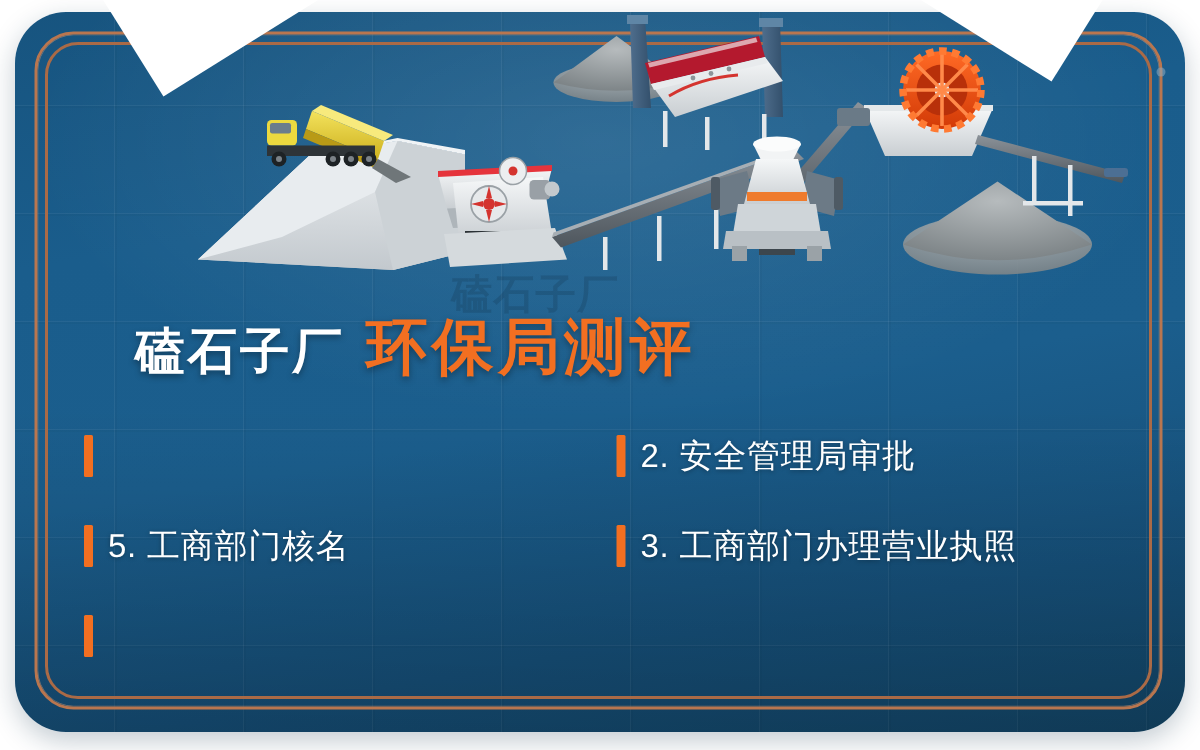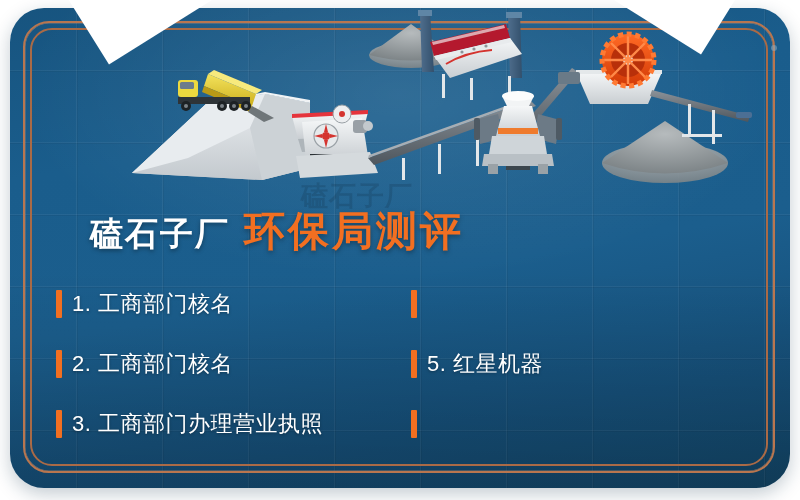--- a/index.html
+++ b/index.html
@@ -412,37 +412,33 @@
 
     <div class="content">
 
       <div class="headline">
         <span class="t-white">磕石子厂</span>
         <span class="t-orange">环保局测评</span>
       </div>
 
       <div class="list-grid">
 
-        <div class="li">
-          <span class="bar"></span>
-          <span class="txt"><span>1.</span> <span>工商部门核名</span></span>
-        </div>
 
         <div class="li">
           <span class="bar"></span>
         </div>
 
         <div class="li">
           <span class="bar"></span>
-          <span class="txt"><span>2.</span> <span>工商部门核名</span></span>
+          <span class="txt"><span>2.</span> <span>安全管理局审批</span></span>
         </div>
 
         <div class="li">
           <span class="bar"></span>
-          <span class="txt"><span>5.</span> <span>红星机器</span></span>
+          <span class="txt"><span>5.</span> <span>工商部门核名</span></span>
         </div>
 
         <div class="li">
           <span class="bar"></span>
           <span class="txt"><span>3.</span> <span>工商部门办理营业执照</span></span>
         </div>
 
         <div class="li">
           <span class="bar"></span>
         </div>

